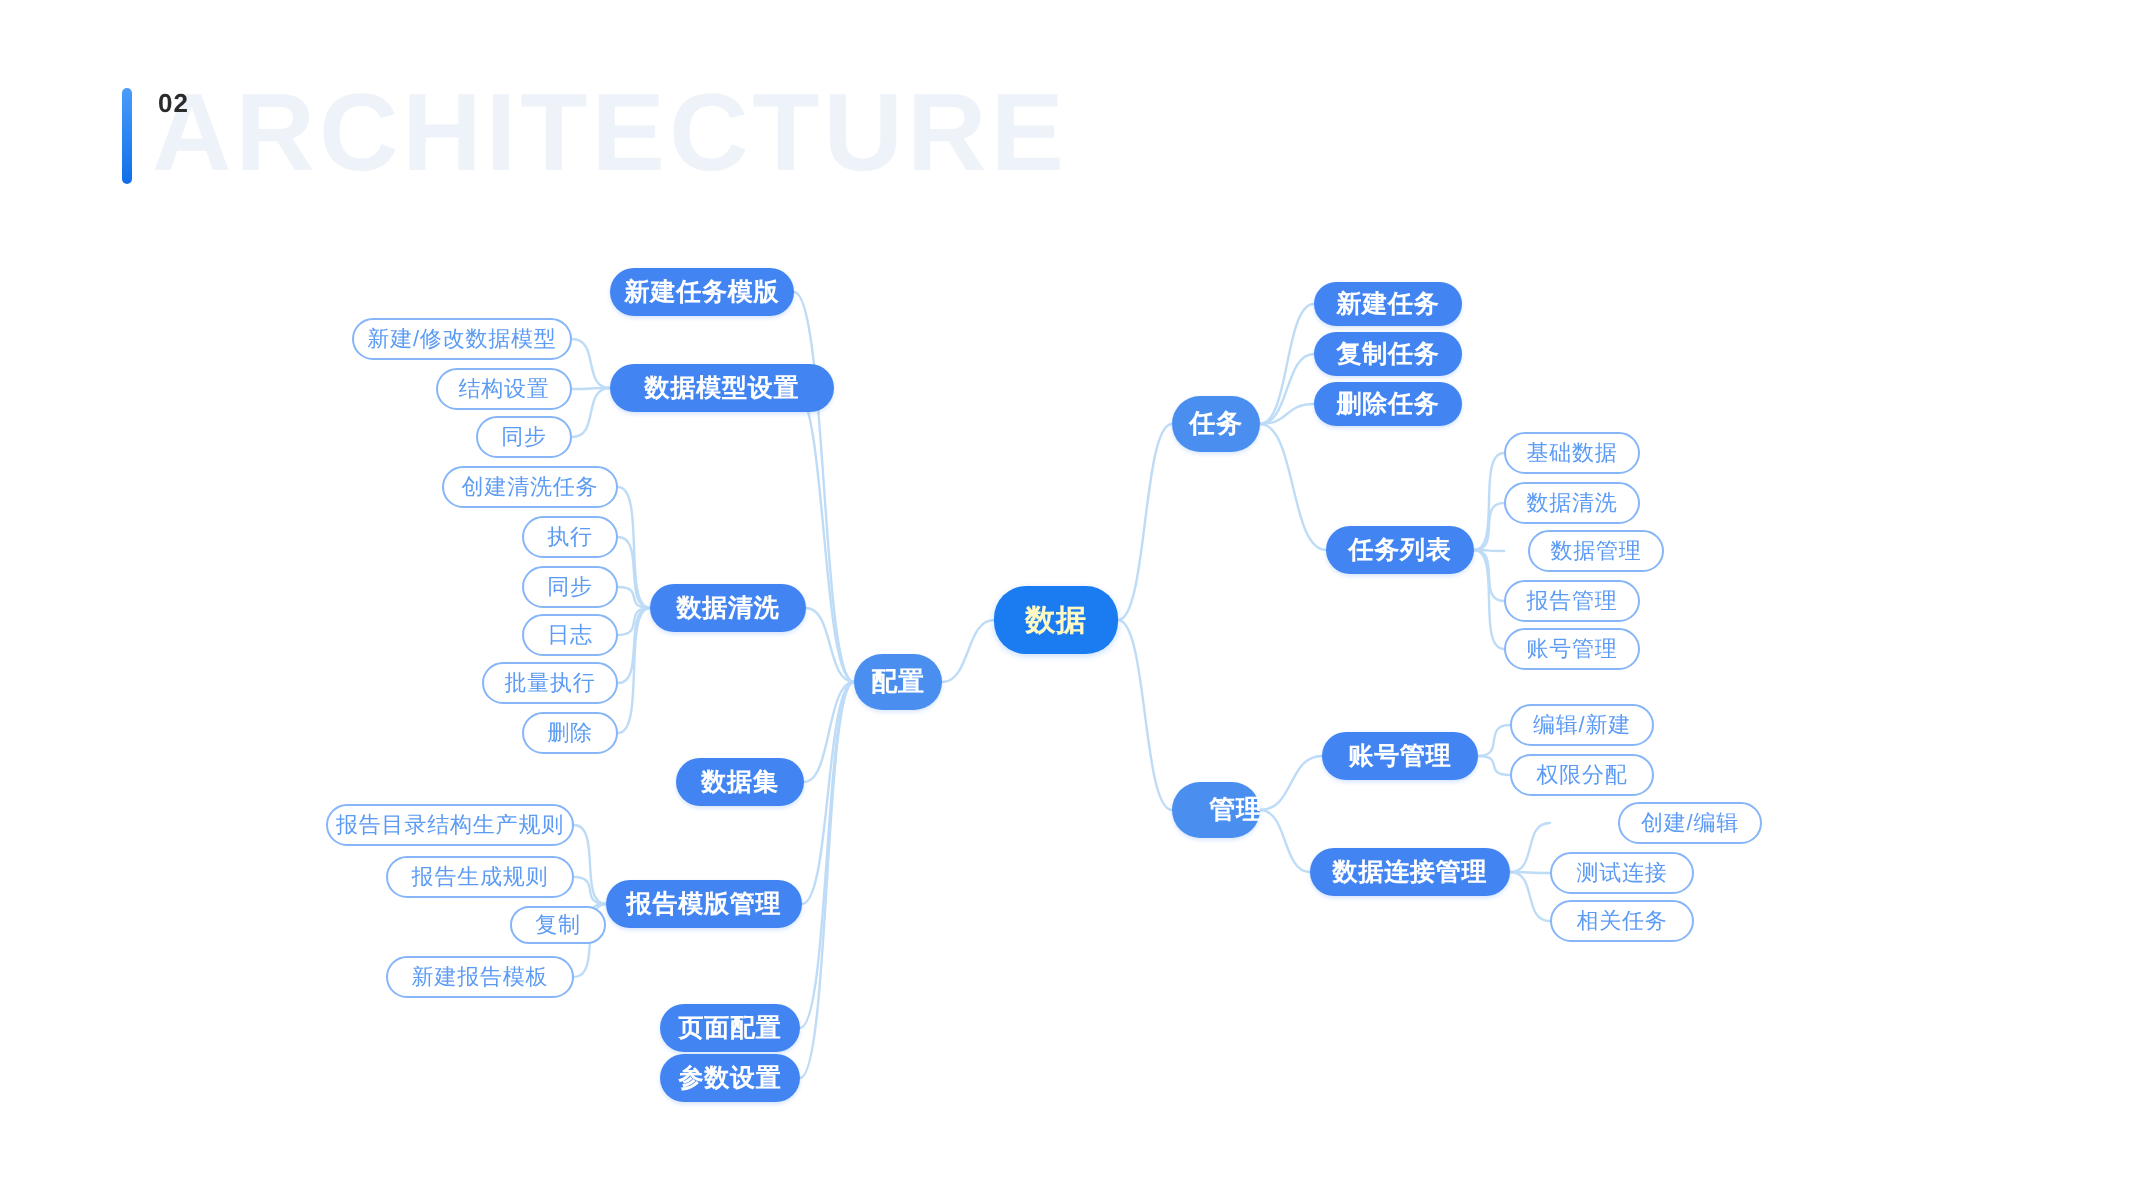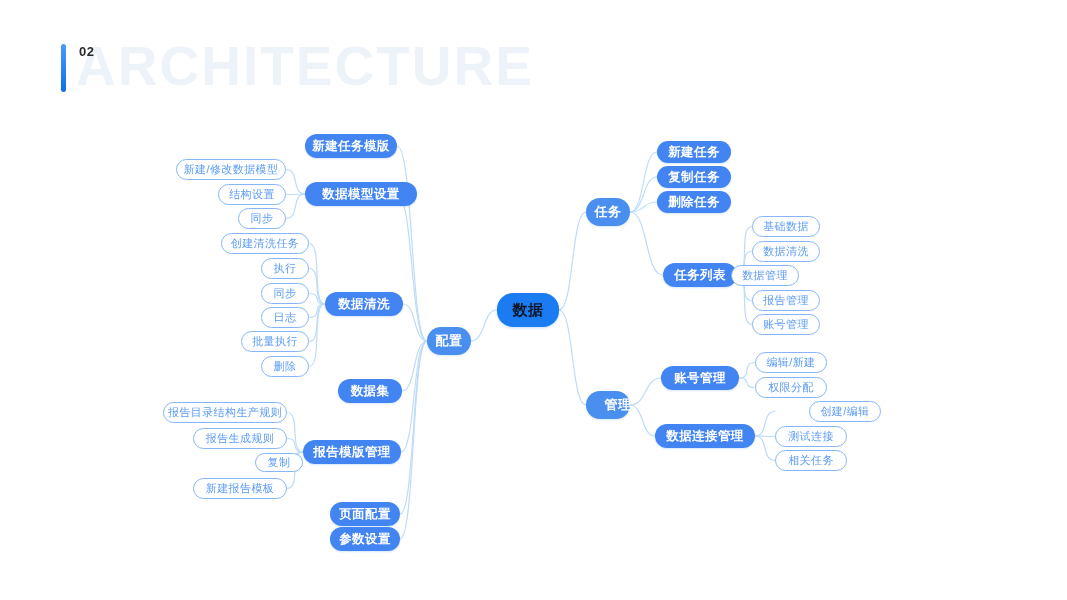--- a/index.html
+++ b/index.html
@@ -93,21 +93,21 @@
     display: flex;
     align-items: center;
     justify-content: center;
     white-space: nowrap;
     border-radius: 14px;
     letter-spacing: 0.4px;
   }
   
   .node.root {
     background: #1a7cf0;
-    color: #0f172a;
+    color: #fef9c3;
     font-size: 15px;
     font-weight: bold;
     border-radius: 16px;
     box-shadow: 0 1px 3px rgba(26,124,240,0.25);
   }
   
   .node.branch {
     background: #4a8fef;
     color: #ffffff;
     font-size: 13px;
@@ -267,21 +267,21 @@
       </div>
       <div class="node filled" style="left: 663px; top: 263px; width: 74px; height: 24px;">
         <span>任务列表</span>
       </div>
       <div class="node leaf" style="left: 752px; top: 216px; width: 68px; height: 21px;">
         <span>基础数据</span>
       </div>
       <div class="node leaf" style="left: 752px; top: 241px; width: 68px; height: 21px;">
         <span>数据清洗</span>
       </div>
-      <div class="node leaf" style="left: 731px; top: 265px; width: 68px; height: 21px;">
+      <div class="node leaf" style="left: 764px; top: 265px; width: 68px; height: 21px;">
         <span>数据管理</span>
       </div>
       <div class="node leaf" style="left: 752px; top: 290px; width: 68px; height: 21px;">
         <span>报告管理</span>
       </div>
       <div class="node leaf" style="left: 752px; top: 314px; width: 68px; height: 21px;">
         <span>账号管理</span>
       </div>
       <div class="node filled" style="left: 661px; top: 366px; width: 78px; height: 24px;">
         <span>账号管理</span>

